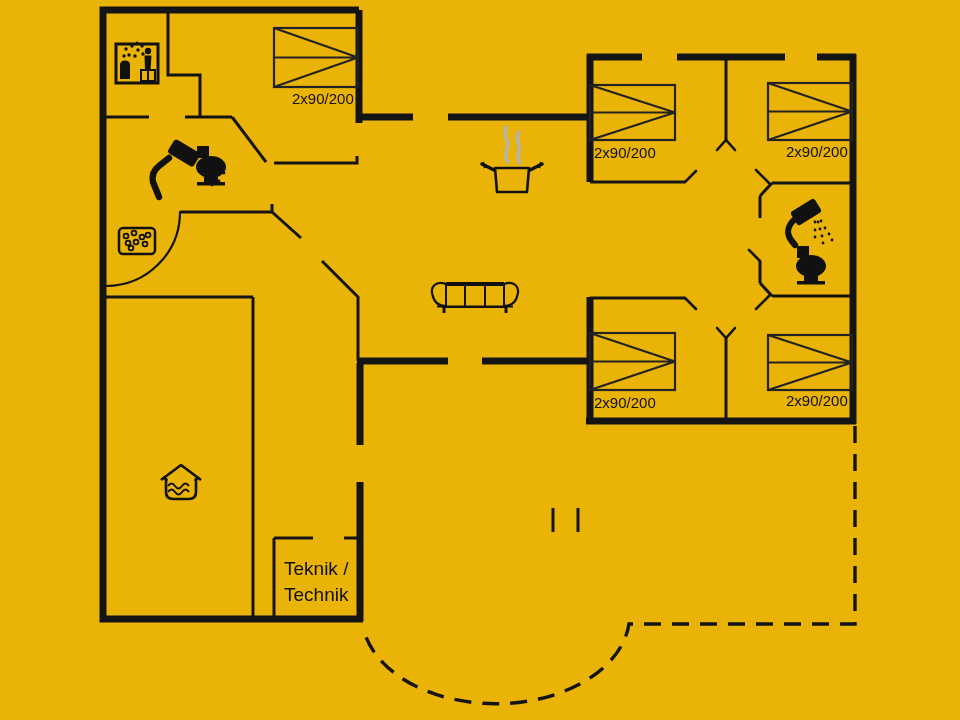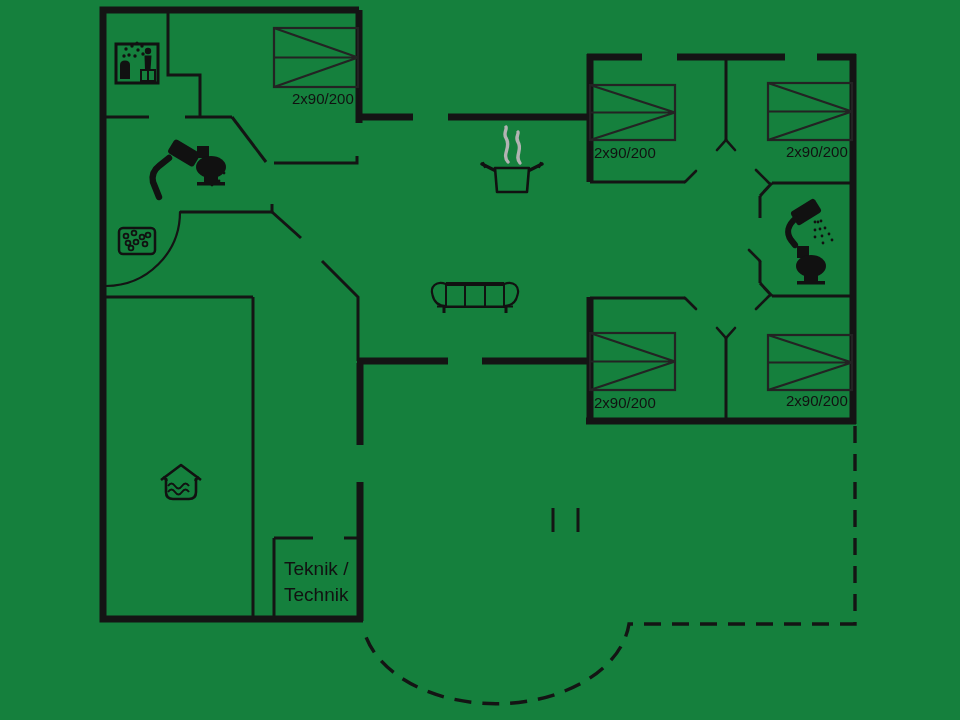--- a/index.html
+++ b/index.html
@@ -1,16 +1,16 @@
 <!DOCTYPE html>
 <html><head>
 <meta charset="utf-8">
 <style>
   html,body{margin:0;padding:0;background:#ffffff;}
-  .stage{width:960px;height:720px;position:relative;background:#15803d;overflow:hidden;}
+  .stage{width:960px;height:720px;position:relative;background:#eab308;overflow:hidden;}
   svg{display:block;}
   .wall{stroke:#141414;fill:none;stroke-linecap:butt;}
   .w7{stroke-width:7;}
   .w3{stroke-width:3;}
   .door{stroke:#141414;fill:none;stroke-width:2.6;stroke-linecap:round;}
   .dash{stroke:#141414;fill:none;stroke-width:3.4;stroke-dasharray:17 11;stroke-linecap:butt;}
   .bed{stroke:#232323;stroke-width:2.2;fill:none;stroke-linejoin:miter;}
   .icon-stroke{stroke:#111111;fill:none;}
   .icon-fill{fill:#111111;stroke:none;}
   .steam{stroke:#b3b3b3;fill:none;stroke-width:3.4;stroke-linecap:round;}

